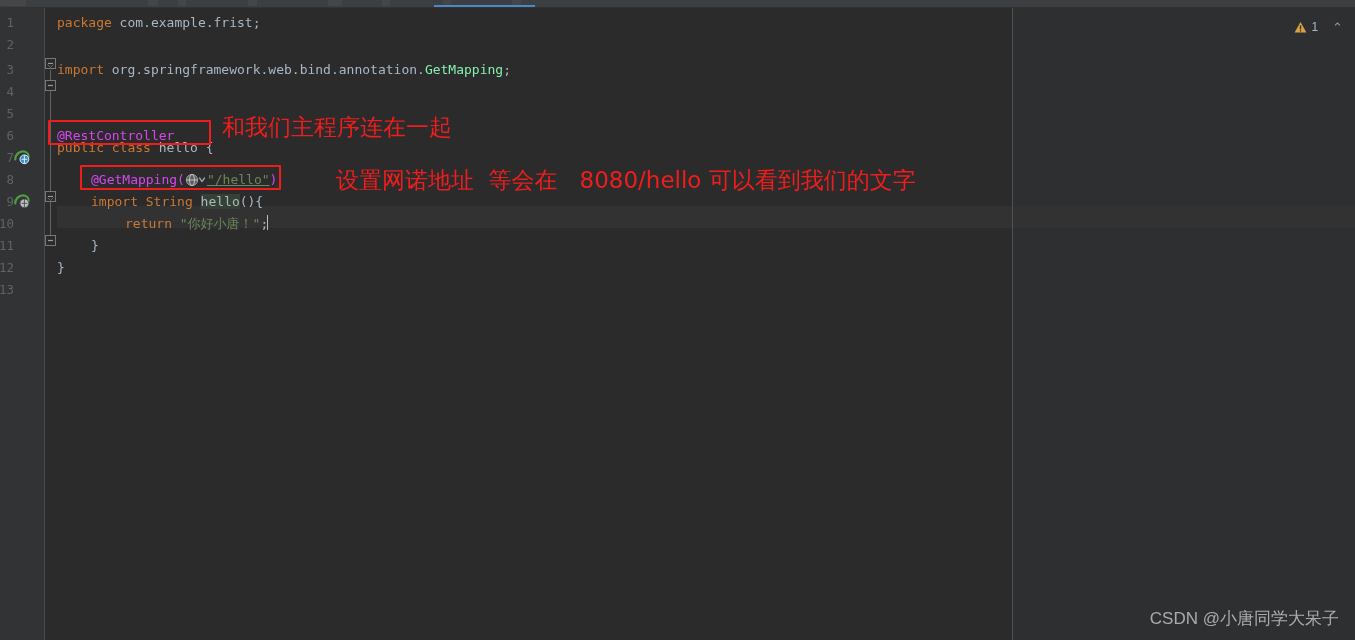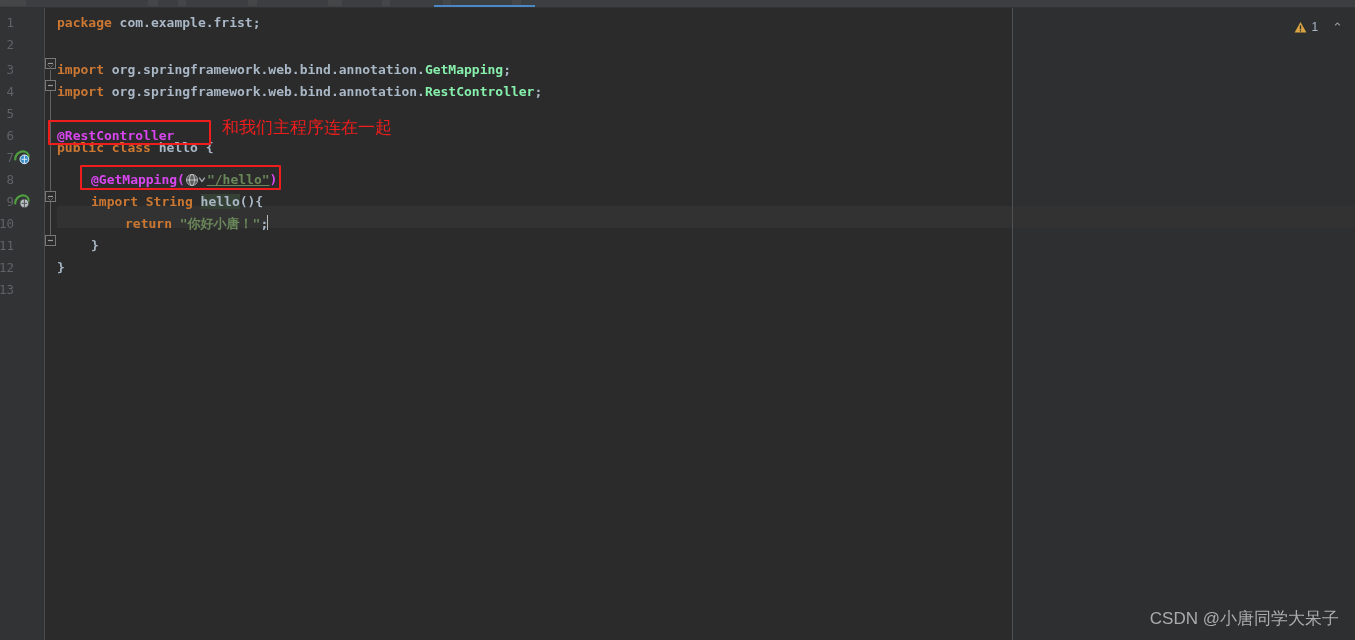--- a/index.html
+++ b/index.html
@@ -124,21 +124,20 @@
 
   .code-line {
     position: absolute;
     left: 12px;
     height: 22px;
     line-height: 22px;
     white-space: pre;
     font-family: "DejaVu Sans Mono", monospace;
     font-size: 13px;
     color: #a9b7c6;
-    font-weight: bold;
   }
 
   
   .t-kw   { color: #cc7832; }
   .t-plain{ color: #a9b7c6; }
   .t-cls  { color: #86efac; }
   .t-ann  { color: #d946ef; }
   .t-str  { color: #6a8759; }
   .t-hl   { background: #344134; }
   .t-link { color: #6a8759; text-decoration: underline; }
@@ -165,21 +164,21 @@
   .anno-box {
     position: absolute;
     border: 2px solid #f01d1d;
     border-radius: 1px;
     pointer-events: none;
   }
   .anno-text {
     position: absolute;
     color: #f01d1d;
     font-family: "DejaVu Sans", sans-serif;
-    font-size: 17px;
+    font-size: 23px;
     line-height: 22px;
     white-space: pre;
   }
 
   
   .inspect-widget {
     position: absolute;
     right: 12px; top: 12px;
     display: flex;
     align-items: center;
@@ -229,21 +228,20 @@
 
     <div class="code-surface">
       <div class="panel-shade"></div>
       <div class="caret-line-hl"></div>
       <div class="right-margin-guide"></div>
 
       <div class="code-line" style="top:4px;"><span class="t-kw">package</span><span class="t-plain"> com.example.frist</span><span class="t-plain">;</span></div>
 
       <div class="code-line" style="top:51px;"><span class="t-kw">import</span><span class="t-plain"> org.springframework.web.bind.annotation.</span><span class="t-cls">GetMapping</span><span class="t-plain">;</span></div>
 
-      <div class="code-line" style="top:73px;"><span class="t-kw">import</span><span class="t-plain"> org.springframework.web.bind.annotation.</span><span class="t-cls">RestController</span><span class="t-plain">;</span></div>
 
       <div class="code-line" style="top:117px;"><span class="t-ann">@RestController</span></div>
 
       <div class="code-line" style="top:129px;"><span class="t-kw">public class</span><span class="t-plain"> hello {</span></div>
 
       <div class="code-line" style="top:161px;padding-left:34px;"><span class="t-ann">@GetMapping(</span><span class="globe-widget"><svg width="22" height="14" viewBox="0 0 22 14">
               <circle cx="7" cy="7" r="5.6" fill="#5c5c5c" stroke="#9aa0a6" stroke-width="1"></circle>
               <ellipse cx="7" cy="7" rx="2.5" ry="5.6" fill="none" stroke="#c9cdd1" stroke-width="0.9"></ellipse>
               <line x1="1.4" y1="7" x2="12.6" y2="7" stroke="#c9cdd1" stroke-width="0.9"></line>
               <path d="M14.5 5 L17 8.5 L19.5 5" fill="none" stroke="#9aa0a6" stroke-width="1.3" stroke-linecap="round" stroke-linejoin="round"></path>
@@ -307,20 +305,21 @@
         <circle cx="10.4" cy="9.3" r="4.4" fill="#b9c0c4"></circle>
         <path d="M7.6 9.3 h5.6 M10.4 5 v8.6" stroke="#4a4a4a" stroke-width="0.9"></path>
         <circle cx="10.4" cy="9.3" r="4.4" fill="none" stroke="#4a4a4a" stroke-width="0.9"></circle>
       </svg>
     </div>
 
     <div class="anno-box" style="left:48px;top:112px;width:163px;height:25px;"></div>
     <div class="anno-box" style="left:80px;top:157px;width:201px;height:25px;"></div>
 
     <div class="anno-text" style="left:222px;top:108px;">和我们主程序连在一起</div>
+    <div class="anno-text" style="left:336px;top:161px;">设置网诺地址  等会在   8080/hello 可以看到我们的文字</div>
 
     <div class="inspect-widget">
       <svg width="13" height="13" viewBox="0 0 13 13">
         <path d="M6.5 1 L12.4 11.6 L0.6 11.6 Z" fill="#d9a343"></path>
         <rect x="5.85" y="4.4" width="1.3" height="4" fill="#2b2b2b"></rect>
         <rect x="5.85" y="9.2" width="1.3" height="1.3" fill="#2b2b2b"></rect>
       </svg>
       <span class="warn-count">1</span>
       <span class="chev-up">⌃</span>
     </div>

